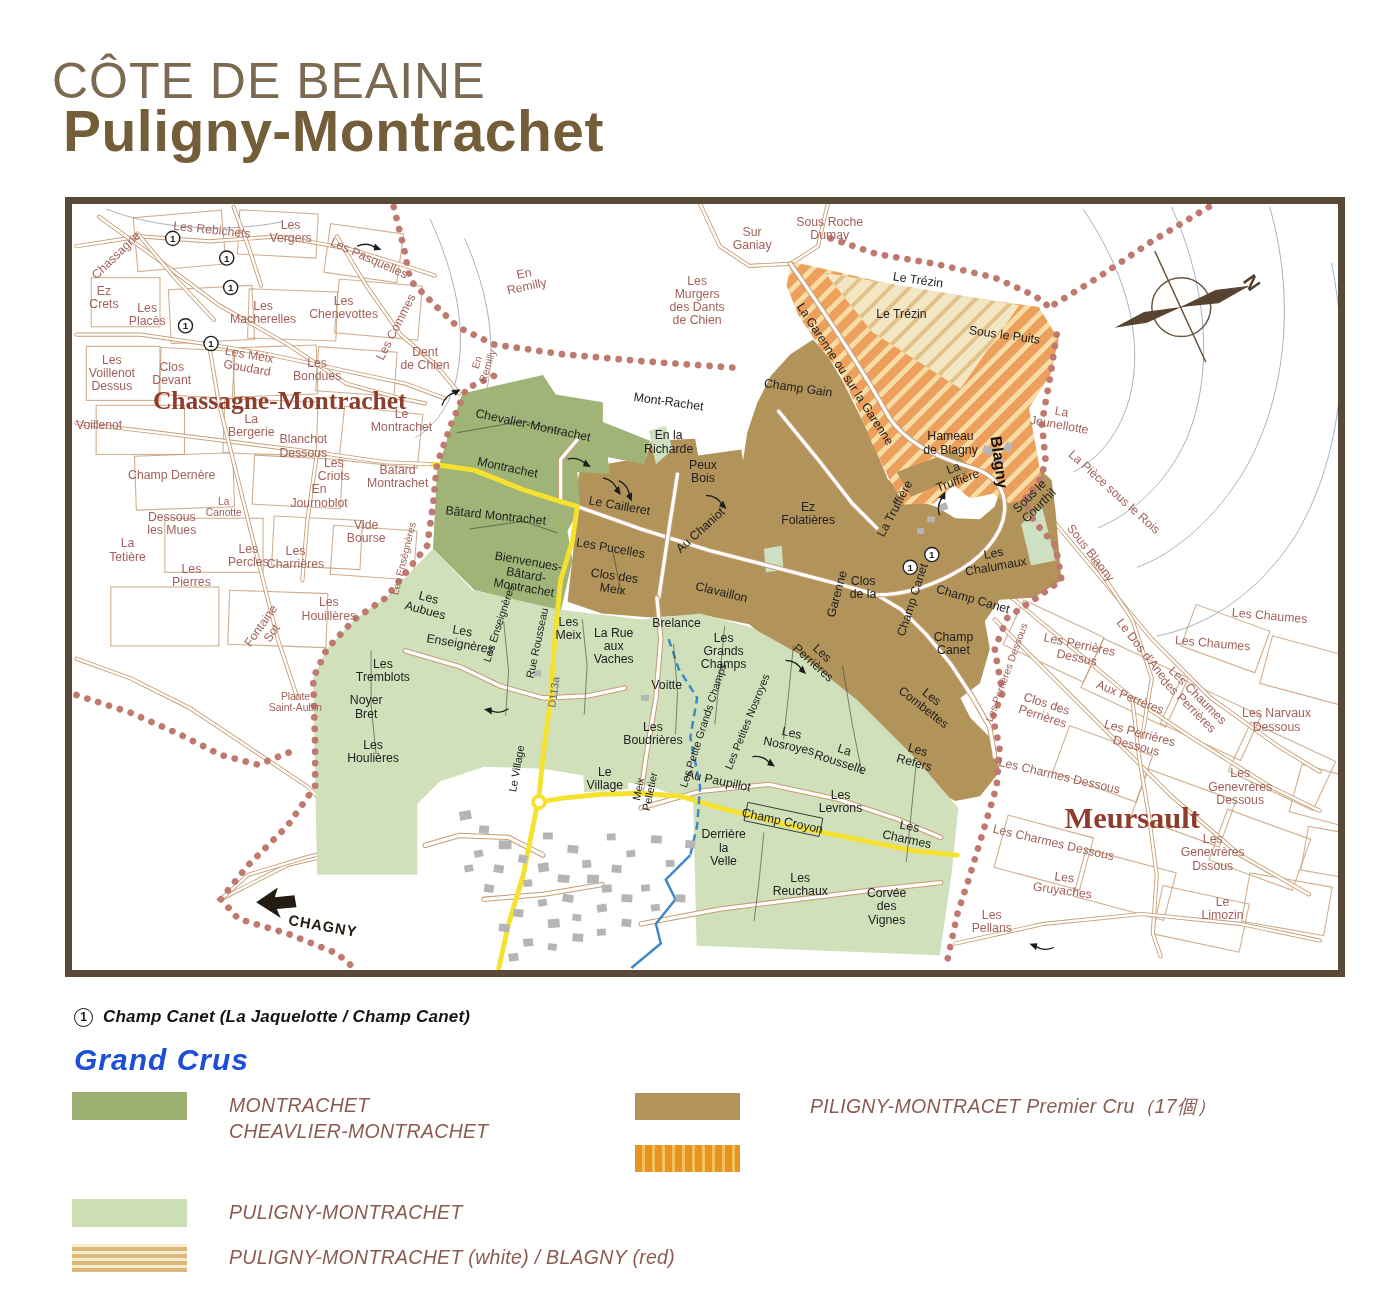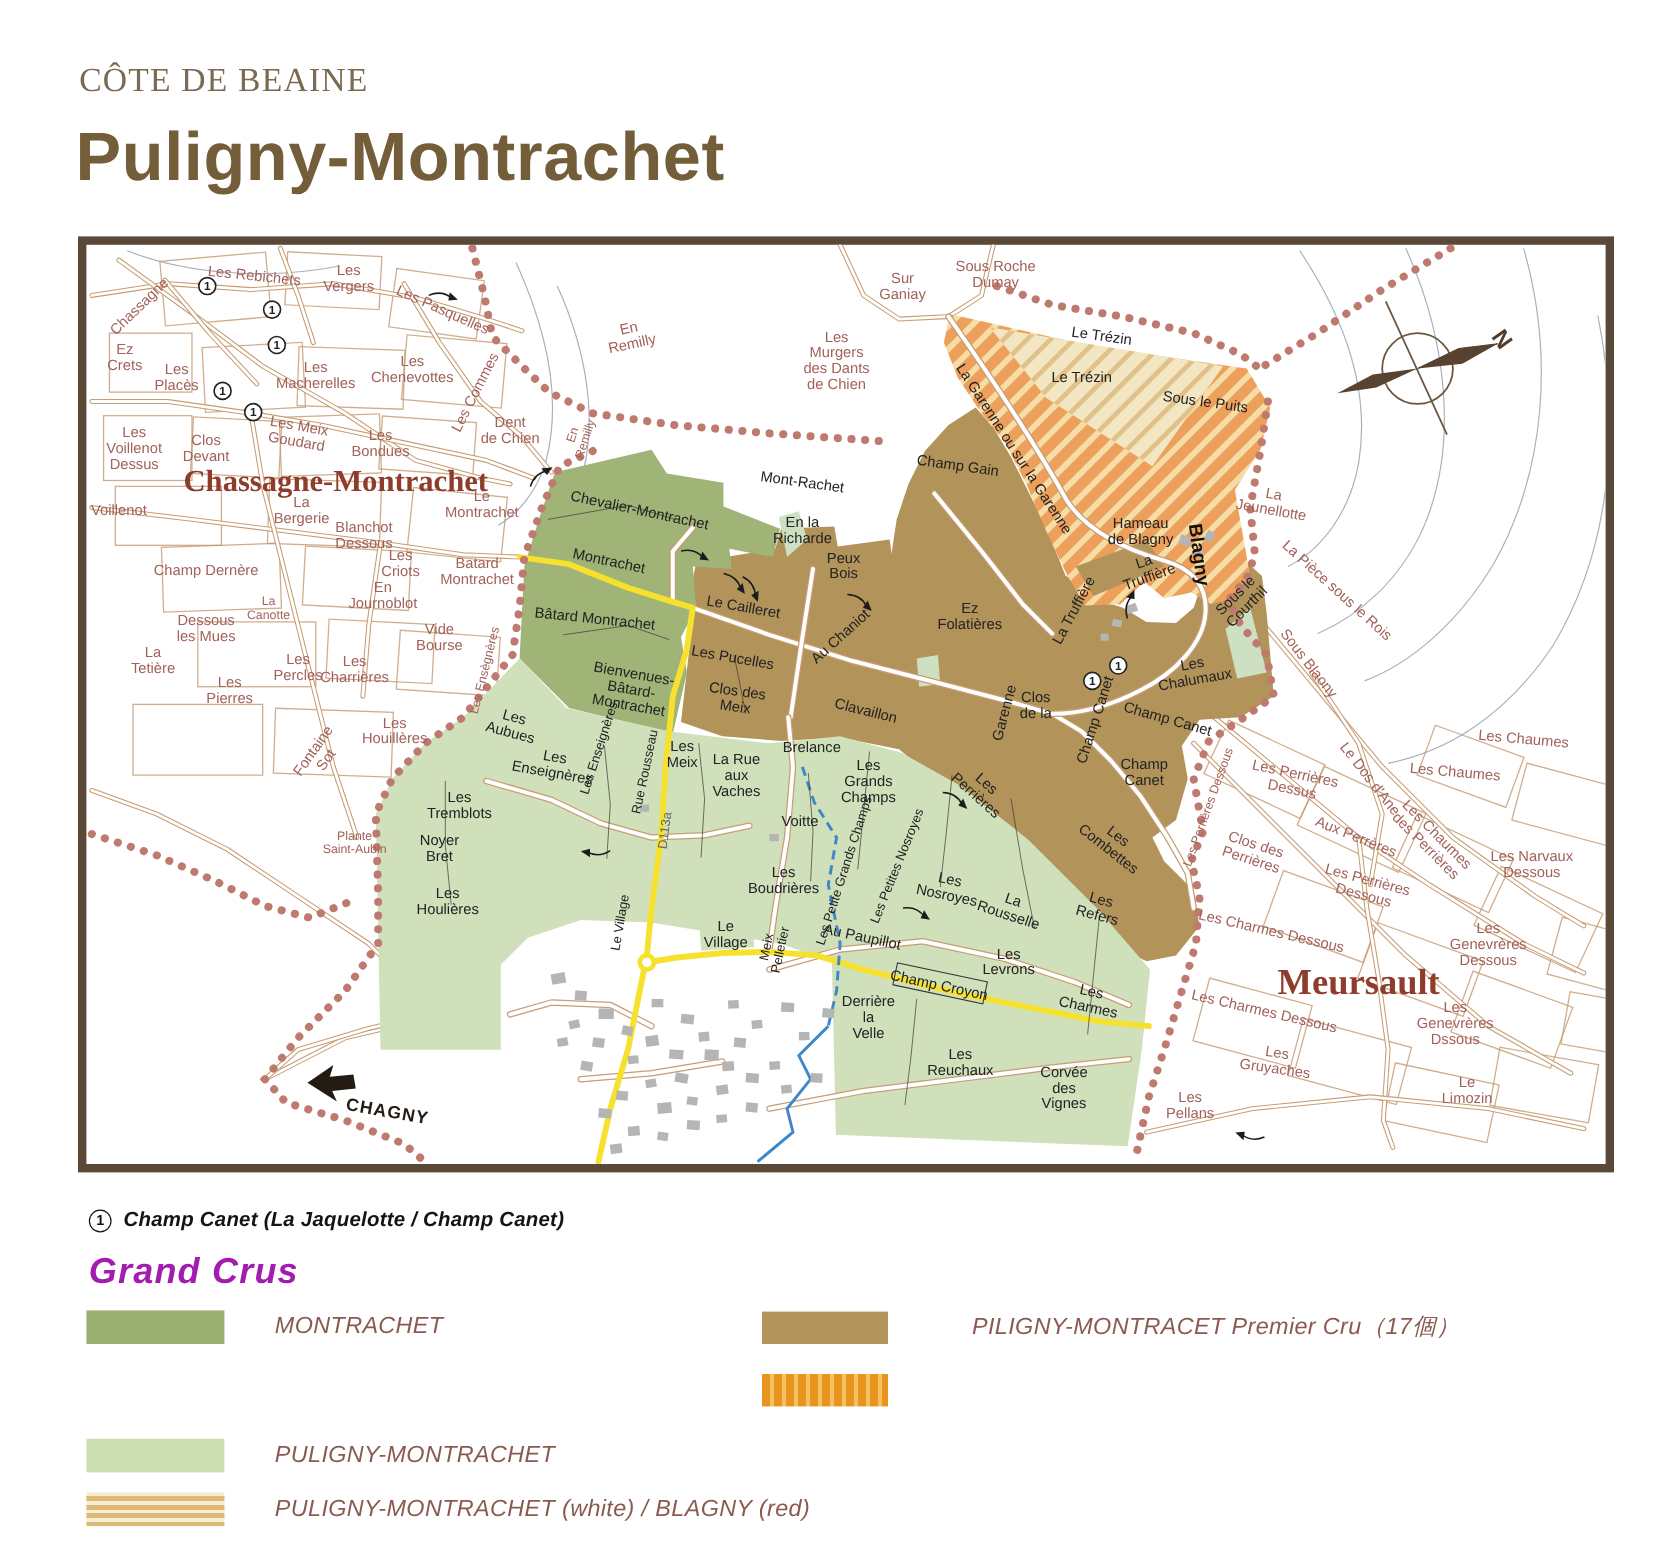--- a/index.html
+++ b/index.html
@@ -1,17 +1,17 @@
 <!DOCTYPE html>
 <html><head>
 <meta charset="utf-8">
 <style>
   html,body{margin:0;padding:0;background:#ffffff;}
   body{width:1380px;height:1298px;position:relative;font-family:"Liberation Sans",sans-serif;overflow:hidden;}
-  .title-region{position:absolute;left:66px;top:52px;font-size:28px;letter-spacing:1px;color:#7c6951;font-family:Liberation Serif, serif;}
+  .title-region{position:absolute;left:52px;top:52px;font-size:50px;letter-spacing:1px;color:#7c6951;}
   .title-name{position:absolute;left:63px;top:98px;font-size:57px;font-weight:bold;letter-spacing:0.5px;color:#745e3a;}
   .map-frame{position:absolute;left:65px;top:197px;width:1280px;height:780px;border:7px solid #5a4839;box-sizing:border-box;background:#fff;}
   .map-frame svg{display:block;width:1266px;height:766px;}
 
   
   .f-grandcru{fill:#9fb476;}
   .f-village{fill:#cfe0ba;}
   .f-premier{fill:#b2935a;}
   .f-pale{fill:#cde0c2;}
   .f-white{fill:#ffffff;}
@@ -26,21 +26,21 @@
   .m-big2{fill:#8e3c2c;font-size:31px;font-weight:bold;font-family:"Liberation Serif",serif;}
   .m-bold{fill:#151210;font-size:16px;font-weight:bold;}
   .m-chagny{fill:#241c12;font-size:15px;font-weight:bold;letter-spacing:1px;}
   .m-gray{fill:#666666;font-size:11px;}
   .m-compass{fill:#4f3d2a;font-size:20px;font-weight:bold;}
 
   
   .footnote{position:absolute;left:74px;top:1007px;display:flex;align-items:center;color:#141414;}
   .footnote .circ{width:19px;height:19px;border:1.7px solid #141414;border-radius:50%;display:flex;align-items:center;justify-content:center;font-size:12px;font-weight:bold;box-sizing:border-box;}
   .footnote .ftext{margin-left:10px;font-size:17px;font-style:italic;font-weight:bold;letter-spacing:0.2px;}
-  .legend-heading{position:absolute;left:74px;top:1043px;font-size:30px;font-style:italic;color:#a21caf;letter-spacing:1px;font-weight:bold;}
+  .legend-heading{position:absolute;left:74px;top:1043px;font-size:30px;font-style:italic;color:#1d4ed8;letter-spacing:1px;font-weight:bold;}
   .legend-item{position:absolute;display:flex;align-items:flex-start;}
   .swatch{width:115px;height:28px;flex:0 0 auto;}
   .sw-grand-cru{background:#9aaf70;}
   .sw-village{background:#cbdfb3;}
   .sw-stripe-h{background:repeating-linear-gradient(180deg,#f6ecce 0 3px,#dcb97b 3px 7px);}
   .sw-premier-cru{background:#b2935a;width:105px;height:27px;}
   .sw-stripe-v{background:repeating-linear-gradient(90deg,#e8941f 0 7px,#f2c25f 7px 10px);width:105px;height:27px;}
   .legend-lines{margin-left:42px;font-size:19.5px;font-style:italic;color:#8a5a50;line-height:26px;letter-spacing:0.3px;}
 </style>
 </head>
@@ -502,20 +502,21 @@
 <div class="footnote">
   <div class="circ">1</div>
   <div class="ftext">Champ Canet (La Jaquelotte / Champ Canet)</div>
 </div>
 <div class="legend-heading">Grand Crus</div>
 <div id="legend-left">
     <div class="legend-item" style="left: 72px; top: 1092px;">
       <div class="swatch sw-grand-cru"></div>
       <div class="legend-lines">
         <div>MONTRACHET</div>
+        <div>CHEAVLIER-MONTRACHET</div>
       </div>
     </div>
     <div class="legend-item" style="left: 72px; top: 1199px;">
       <div class="swatch sw-village"></div>
       <div class="legend-lines">
         <div>PULIGNY-MONTRACHET</div>
       </div>
     </div>
     <div class="legend-item" style="left: 72px; top: 1244px; justify-content: center;">
       <div class="swatch sw-stripe-h"></div>

